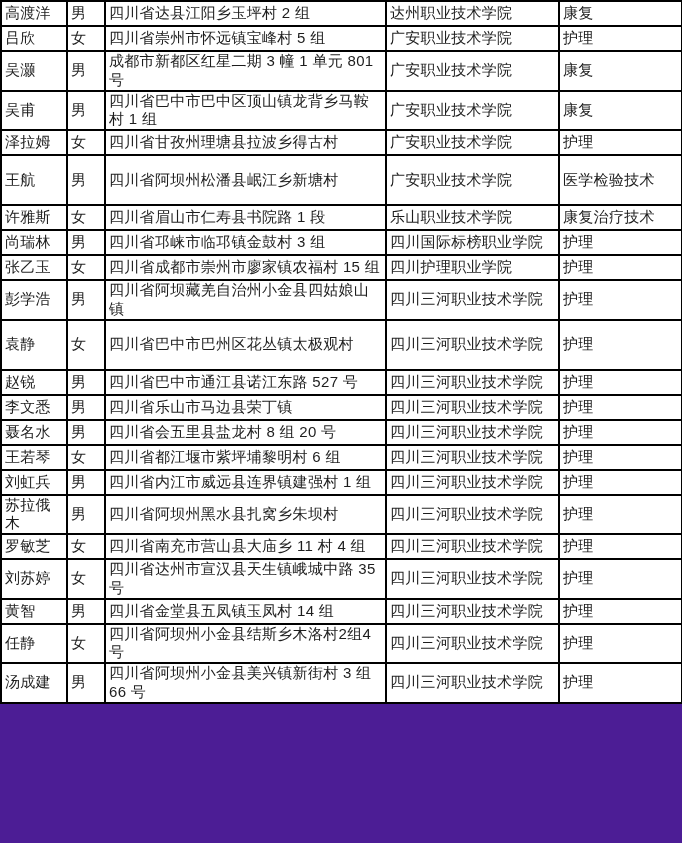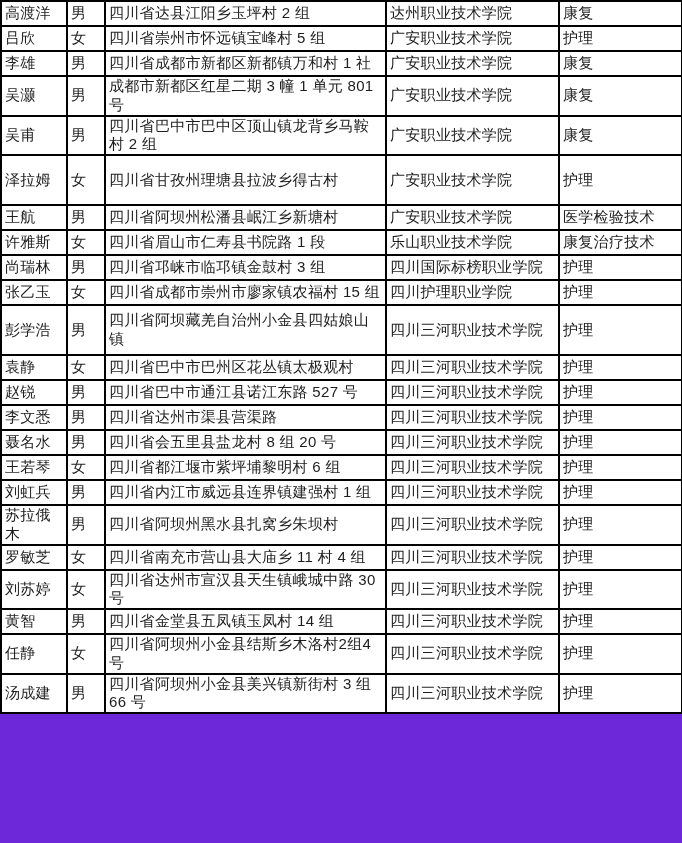--- a/index.html
+++ b/index.html
@@ -1,17 +1,17 @@
 <!DOCTYPE html>
 <html><head>
 <meta charset="utf-8">
 <style>
   html,body{margin:0;padding:0;background:#fdfdfd;}
   .sheet{
-    width:682px;height:843px;overflow:hidden;background:#6d28d9;position:relative;
+    width:682px;height:843px;overflow:hidden;background:#4c1d95;position:relative;
   }
   table.roster{
     border-collapse:collapse;table-layout:fixed;width:681px;margin:0;
   }
   table.roster td{
     border:2px solid #000000;
     font-family:"Liberation Sans", sans-serif;
     font-size:15px;line-height:1.25;letter-spacing:0.3px;
     color:#1d1d1d;
     padding:0 2px 0 3px;
@@ -47,37 +47,30 @@
     <td>康复</td>
   </tr>
         <tr>
     <td>吕欣</td>
     <td>女</td>
     <td>四川省崇州市怀远镇宝峰村 5 组</td>
     <td>广安职业技术学院</td>
     <td>护理</td>
   </tr>
         <tr>
-    <td>李雄</td>
-    <td>男</td>
-    <td>四川省成都市新都区新都镇万和村 1 社</td>
+    <td>吴灏</td>
+    <td>男</td>
+    <td>成都市新都区红星二期 3 幢 1 单元 801 号</td>
     <td>广安职业技术学院</td>
     <td>康复</td>
   </tr>
         <tr>
-    <td>吴灏</td>
-    <td>男</td>
-    <td>成都市新都区红星二期 3 幢 1 单元 801 号</td>
-    <td>广安职业技术学院</td>
-    <td>康复</td>
-  </tr>
-        <tr>
     <td>吴甫</td>
     <td>男</td>
-    <td>四川省巴中市巴中区顶山镇龙背乡马鞍村 2 组</td>
+    <td>四川省巴中市巴中区顶山镇龙背乡马鞍村 1 组</td>
     <td>广安职业技术学院</td>
     <td>康复</td>
   </tr>
         <tr>
     <td>泽拉姆</td>
     <td>女</td>
     <td>四川省甘孜州理塘县拉波乡得古村</td>
     <td>广安职业技术学院</td>
     <td>护理</td>
   </tr>
@@ -126,21 +119,21 @@
         <tr>
     <td>赵锐</td>
     <td>男</td>
     <td>四川省巴中市通江县诺江东路 527 号</td>
     <td>四川三河职业技术学院</td>
     <td>护理</td>
   </tr>
         <tr>
     <td>李文悉</td>
     <td>男</td>
-    <td>四川省达州市渠县营渠路</td>
+    <td>四川省乐山市马边县荣丁镇</td>
     <td>四川三河职业技术学院</td>
     <td>护理</td>
   </tr>
         <tr>
     <td>聂名水</td>
     <td>男</td>
     <td>四川省会五里县盐龙村 8 组 20 号</td>
     <td>四川三河职业技术学院</td>
     <td>护理</td>
   </tr>
@@ -168,21 +161,21 @@
         <tr>
     <td>罗敏芝</td>
     <td>女</td>
     <td>四川省南充市营山县大庙乡 11 村 4 组</td>
     <td>四川三河职业技术学院</td>
     <td>护理</td>
   </tr>
         <tr>
     <td>刘苏婷</td>
     <td>女</td>
-    <td>四川省达州市宣汉县天生镇峨城中路 30 号</td>
+    <td>四川省达州市宣汉县天生镇峨城中路 35 号</td>
     <td>四川三河职业技术学院</td>
     <td>护理</td>
   </tr>
         <tr>
     <td>黄智</td>
     <td>男</td>
     <td>四川省金堂县五凤镇玉凤村 14 组</td>
     <td>四川三河职业技术学院</td>
     <td>护理</td>
   </tr>

